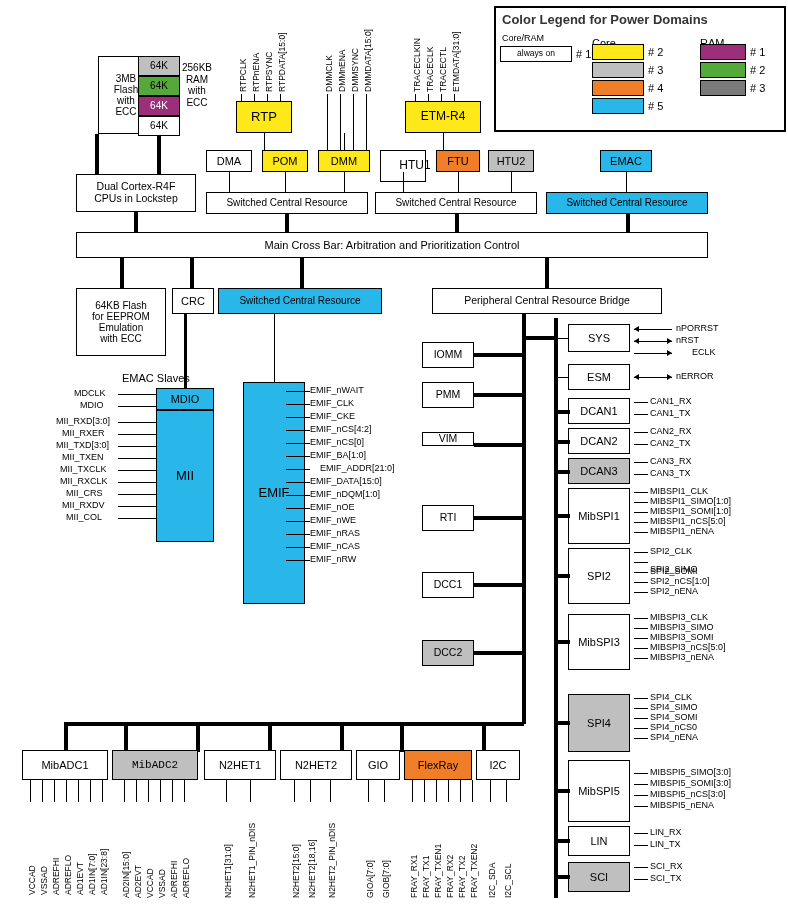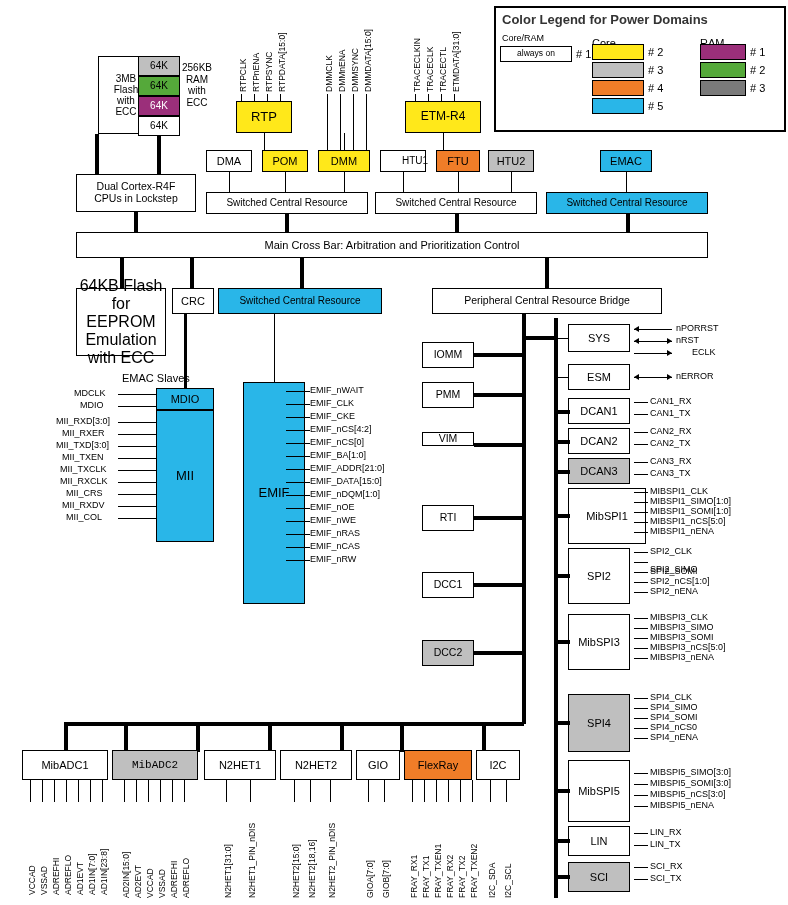--- a/index.html
+++ b/index.html
@@ -122,21 +122,21 @@
 
   <div class="box" style="left:206px;top:150px;width:46px;height:22px;font-size:11px;">
     <span>DMA</span>
   </div>
   <div class="box yellow" style="left:262px;top:150px;width:46px;height:22px;font-size:11px;">
     <span>POM</span>
   </div>
   <div class="box yellow" style="left:318px;top:150px;width:52px;height:22px;font-size:11px;">
     <span>DMM</span>
   </div>
-  <div class="box" style="left:380px;top:150px;width:46px;height:22px;font-size:10px;padding-left:24px;">
+  <div class="box" style="left:380px;top:150px;width:46px;height:32px;font-size:12px;padding-left:24px;">
     <span>HTU1</span>
   </div>
   <div class="box orange" style="left:436px;top:150px;width:44px;height:22px;font-size:11px;">
     <span>FTU</span>
   </div>
   <div class="box gray" style="left:488px;top:150px;width:46px;height:22px;font-size:11px;">
     <span>HTU2</span>
   </div>
   <div class="box cyan" style="left:600px;top:150px;width:52px;height:22px;font-size:11px;">
     <span>EMAC</span>
@@ -178,21 +178,21 @@
   <div class="ln" style="left:134px;top:212px;width:4px;height:20px;"></div>
   <div class="ln" style="left:285px;top:214px;width:4px;height:18px;"></div>
   <div class="ln" style="left:455px;top:214px;width:4px;height:18px;"></div>
   <div class="ln" style="left:626px;top:214px;width:4px;height:18px;"></div>
 
   <div class="ln" style="left:120px;top:258px;width:4px;height:30px;"></div>
   <div class="ln" style="left:190px;top:258px;width:4px;height:30px;"></div>
   <div class="ln" style="left:300px;top:258px;width:4px;height:30px;"></div>
   <div class="ln" style="left:545px;top:258px;width:4px;height:30px;"></div>
 
-  <div class="box" style="left:76px;top:288px;width:90px;height:68px;white-space:pre-line;font-size:16px;">
+  <div class="box" style="left:76px;top:288px;width:90px;height:68px;white-space:pre-line;font-size:10px;">
     <span>64KB Flash
 for EEPROM
 Emulation
 with ECC</span>
   </div>
   <div class="box" style="left:172px;top:288px;width:42px;height:26px;font-size:11px;">
     <span>CRC</span>
   </div>
   <div class="box cyan" style="left:218px;top:288px;width:164px;height:26px;font-size:10px;">
     <span>Switched Central Resource</span>
@@ -244,21 +244,21 @@
   <div class="lbl" style="left:310px;top:398px;">EMIF_CLK</div>
   <div class="hz" style="left:286px;top:404px;width:24px;"></div>
   <div class="lbl" style="left:310px;top:411px;">EMIF_CKE</div>
   <div class="hz" style="left:286px;top:417px;width:24px;"></div>
   <div class="lbl" style="left:310px;top:424px;">EMIF_nCS[4:2]</div>
   <div class="hz" style="left:286px;top:430px;width:24px;"></div>
   <div class="lbl" style="left:310px;top:437px;">EMIF_nCS[0]</div>
   <div class="hz" style="left:286px;top:443px;width:24px;"></div>
   <div class="lbl" style="left:310px;top:450px;">EMIF_BA[1:0]</div>
   <div class="hz" style="left:286px;top:456px;width:24px;"></div>
-  <div class="lbl" style="left:310px;top:463px;">EMIF_ADDR[21:0]</div>
+  <div class="lbl" style="left:320px;top:463px;">EMIF_ADDR[21:0]</div>
   <div class="hz" style="left:286px;top:469px;width:24px;"></div>
   <div class="lbl" style="left:310px;top:476px;">EMIF_DATA[15:0]</div>
   <div class="hz" style="left:286px;top:482px;width:24px;"></div>
   <div class="lbl" style="left:310px;top:489px;">EMIF_nDQM[1:0]</div>
   <div class="hz" style="left:286px;top:495px;width:24px;"></div>
   <div class="lbl" style="left:310px;top:502px;">EMIF_nOE</div>
   <div class="hz" style="left:286px;top:508px;width:24px;"></div>
   <div class="lbl" style="left:310px;top:515px;">EMIF_nWE</div>
   <div class="hz" style="left:286px;top:521px;width:24px;"></div>
   <div class="lbl" style="left:310px;top:528px;">EMIF_nRAS</div>
@@ -306,21 +306,21 @@
   </div>
   <div class="box" style="left:568px;top:398px;width:62px;height:26px;font-size:11px;">
     <span>DCAN1</span>
   </div>
   <div class="box" style="left:568px;top:428px;width:62px;height:26px;font-size:11px;">
     <span>DCAN2</span>
   </div>
   <div class="box gray" style="left:568px;top:458px;width:62px;height:26px;font-size:11px;">
     <span>DCAN3</span>
   </div>
-  <div class="box" style="left:568px;top:488px;width:78px;height:56px;font-size:11px;">
+  <div class="box" style="left:568px;top:488px;width:62px;height:56px;font-size:11px;">
     <span>MibSPI1</span>
   </div>
   <div class="box" style="left:568px;top:548px;width:62px;height:56px;font-size:11px;">
     <span>SPI2</span>
   </div>
   <div class="box" style="left:568px;top:614px;width:62px;height:56px;font-size:11px;">
     <span>MibSPI3</span>
   </div>
   <div class="box gray" style="left:568px;top:694px;width:62px;height:58px;font-size:11px;">
     <span>SPI4</span>

